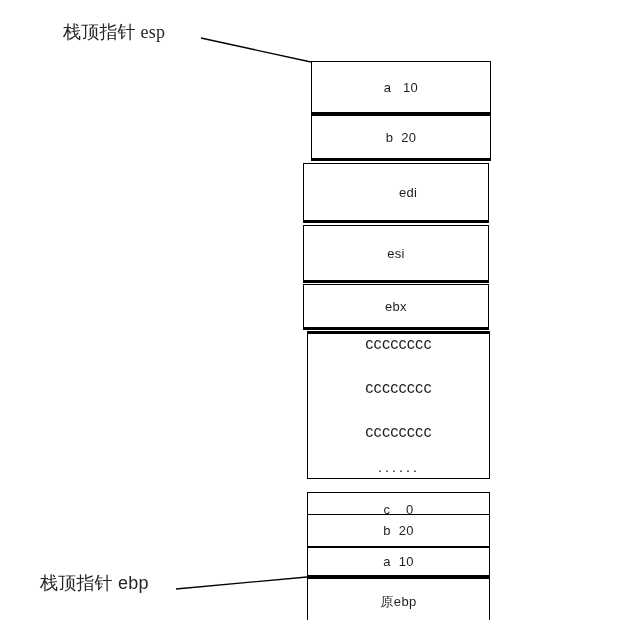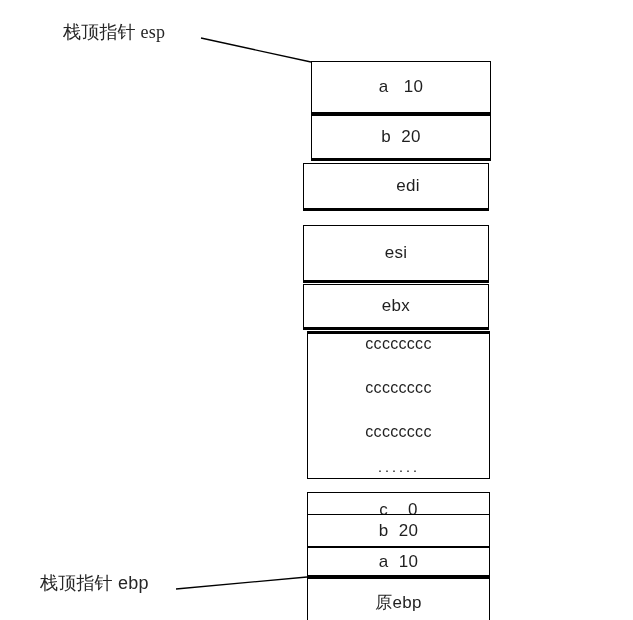--- a/index.html
+++ b/index.html
@@ -47,21 +47,21 @@
   .cell {
     position: absolute;
     box-sizing: border-box;
     background: #ffffff;
     border: 1.6px solid #000000;
     display: flex;
     align-items: center;
     justify-content: center;
   }
   .cell .cell-text {
-    font-size: 17px;
+    font-size: 13px;
     color: #1f1f1f;
     white-space: pre;
     letter-spacing: 0.3px;
   }
 
   
   .cell.heavy-bottom { border-bottom-width: 3px; }
   .cell.heavy-top { border-top-width: 3px; }
 
   
@@ -93,21 +93,21 @@
   <div class="ptr-label" style="left:40px; top:574px;">栈顶指针 ebp</div>
 
   <div class="cell heavy-bottom" style="left:311px; top:61px; width:180px; height:54px;">
     <span class="cell-text">a   10</span>
   </div>
 
   <div class="cell heavy-bottom" style="left:311px; top:115px; width:180px; height:46px;">
     <span class="cell-text">b  20</span>
   </div>
 
-  <div class="cell heavy-bottom" style="left:303px; top:163px; width:186px; height:48px;padding-left:24px;">
+  <div class="cell heavy-bottom" style="left:303px; top:163px; width:186px; height:60px;padding-left:24px;">
     <span class="cell-text">edi</span>
   </div>
 
   <div class="cell heavy-bottom" style="left:303px; top:284px; width:186px; height:46px;">
     <span class="cell-text">ebx</span>
   </div>
 
   <div class="cell heavy-bottom" style="left:303px; top:225px; width:186px; height:58px;">
     <span class="cell-text">esi</span>
   </div>

